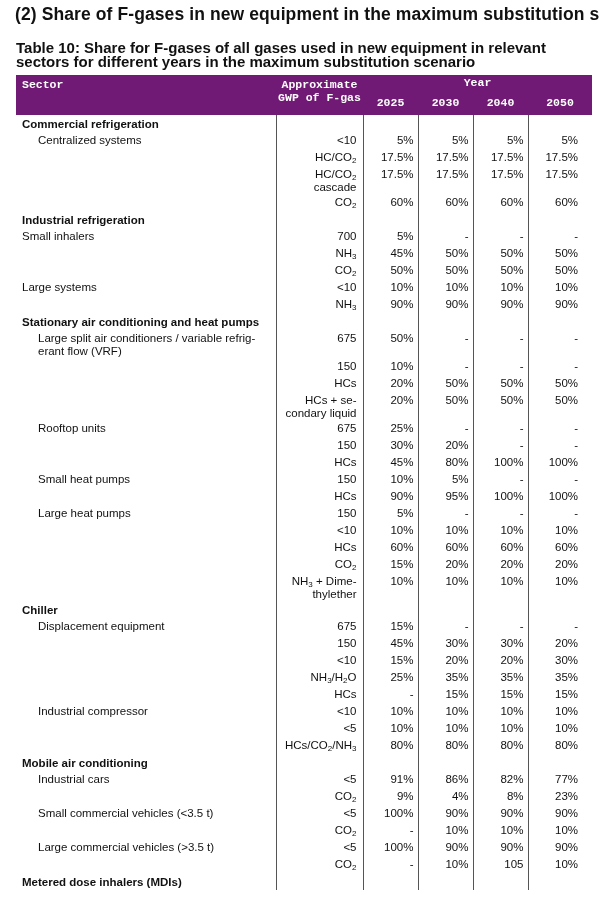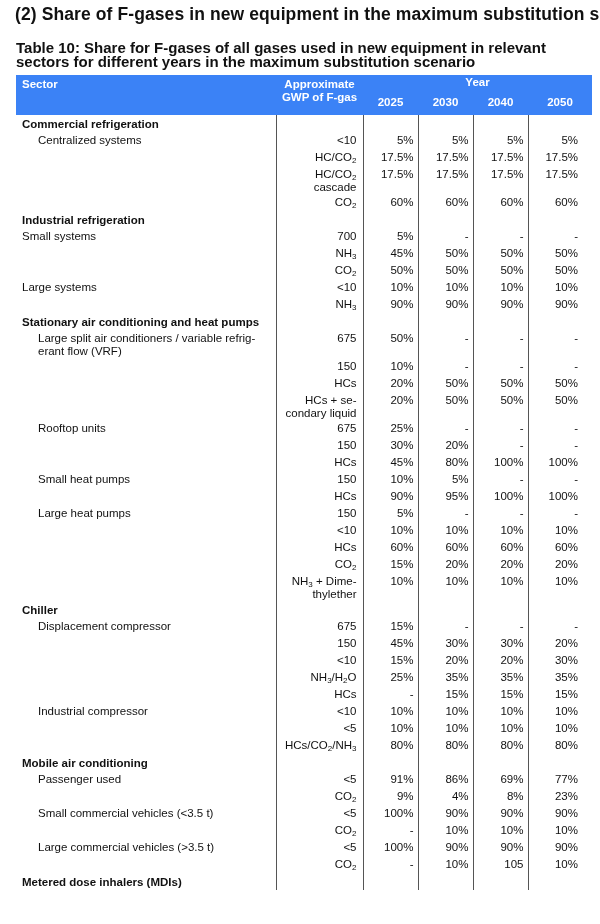--- a/index.html
+++ b/index.html
@@ -5,21 +5,21 @@
   html, body { margin: 0; padding: 0; background: #ffffff; }
   body { width: 600px; height: 924px; overflow: hidden; position: relative;
          font-family: "Liberation Sans", sans-serif; color: #111; }
   .h2 { position: absolute; left: 15px; top: 4px; font-size: 17.5px; font-weight: bold; letter-spacing: 0.1px; white-space: nowrap; }
   .caption { position: absolute; left: 16px; top: 41px; width: 580px; font-size: 15px; font-weight: bold; line-height: 14px; }
   table { position: absolute; left: 16px; top: 75px; border-collapse: collapse; table-layout: fixed; width: 576px; font-size: 11.5px; }
   col.c-sector { width: 260px; }
   col.c-gwp { width: 87px; }
   col.c-y { width: 55px; }
   col.c-y50 { width: 64px; }
-  thead th { background: #3b82f6; color: #fff; font-weight: bold; font-size: 11.5px; padding: 0; line-height: 13px; }
+  thead th { background: #701a75; color: #fff; font-weight: bold; font-size: 11.5px; padding: 0; line-height: 13px; font-family: Liberation Mono, monospace; }
   thead th.sector { text-align: left; vertical-align: top; padding: 3px 6px; }
   thead th.gwp { text-align: center; vertical-align: top; padding-top: 3px; margin-left: 45px; }
   thead th.year-group { text-align: center; padding-top: 0; height: 14px; }
   thead th.yr { text-align: center; vertical-align: middle; height: 26px; }
   tbody td { padding: 0 3px; line-height: 13px; vertical-align: top; height: 17px; padding-top: 2px; box-sizing: border-box; }
   td.gwp, td.val { text-align: right; border-left: 1px solid #555; }
   td.gwp { padding-right: 6px; }
   td.val { padding-right: 4px; }
   td.last { padding-right: 14px; }
   td.sector { padding-left: 6px; }
@@ -99,21 +99,21 @@
       </tr>
       <tr class="cat">
         <td class="sector">Industrial refrigeration</td>
         <td class="gwp"></td>
         <td class="val"></td>
         <td class="val"></td>
         <td class="val"></td>
         <td class="val last"></td>
       </tr>
       <tr>
-        <td class="sector">Small systems</td>
+        <td class="sector">Small inhalers</td>
         <td class="gwp">700</td>
         <td class="val">5%</td>
         <td class="val">-</td>
         <td class="val">-</td>
         <td class="val last">-</td>
       </tr>
       <tr>
         <td class="sector"></td>
         <td class="gwp">NH<sub>3</sub></td>
         <td class="val">45%</td>
@@ -267,21 +267,21 @@
       </tr>
       <tr class="cat">
         <td class="sector">Chiller</td>
         <td class="gwp"></td>
         <td class="val"></td>
         <td class="val"></td>
         <td class="val"></td>
         <td class="val last"></td>
       </tr>
       <tr>
-        <td class="sector sub">Displacement compressor</td>
+        <td class="sector sub">Displacement equipment</td>
         <td class="gwp">675</td>
         <td class="val">15%</td>
         <td class="val">-</td>
         <td class="val">-</td>
         <td class="val last">-</td>
       </tr>
       <tr>
         <td class="sector sub"></td>
         <td class="gwp">150</td>
         <td class="val">45%</td>
@@ -339,25 +339,25 @@
       </tr>
       <tr class="cat">
         <td class="sector">Mobile air conditioning</td>
         <td class="gwp"></td>
         <td class="val"></td>
         <td class="val"></td>
         <td class="val"></td>
         <td class="val last"></td>
       </tr>
       <tr>
-        <td class="sector sub">Passenger used</td>
+        <td class="sector sub">Industrial cars</td>
         <td class="gwp">&lt;5</td>
         <td class="val">91%</td>
         <td class="val">86%</td>
-        <td class="val">69%</td>
+        <td class="val">82%</td>
         <td class="val last">77%</td>
       </tr>
       <tr>
         <td class="sector sub"></td>
         <td class="gwp">CO<sub>2</sub></td>
         <td class="val">9%</td>
         <td class="val">4%</td>
         <td class="val">8%</td>
         <td class="val last">23%</td>
       </tr>

